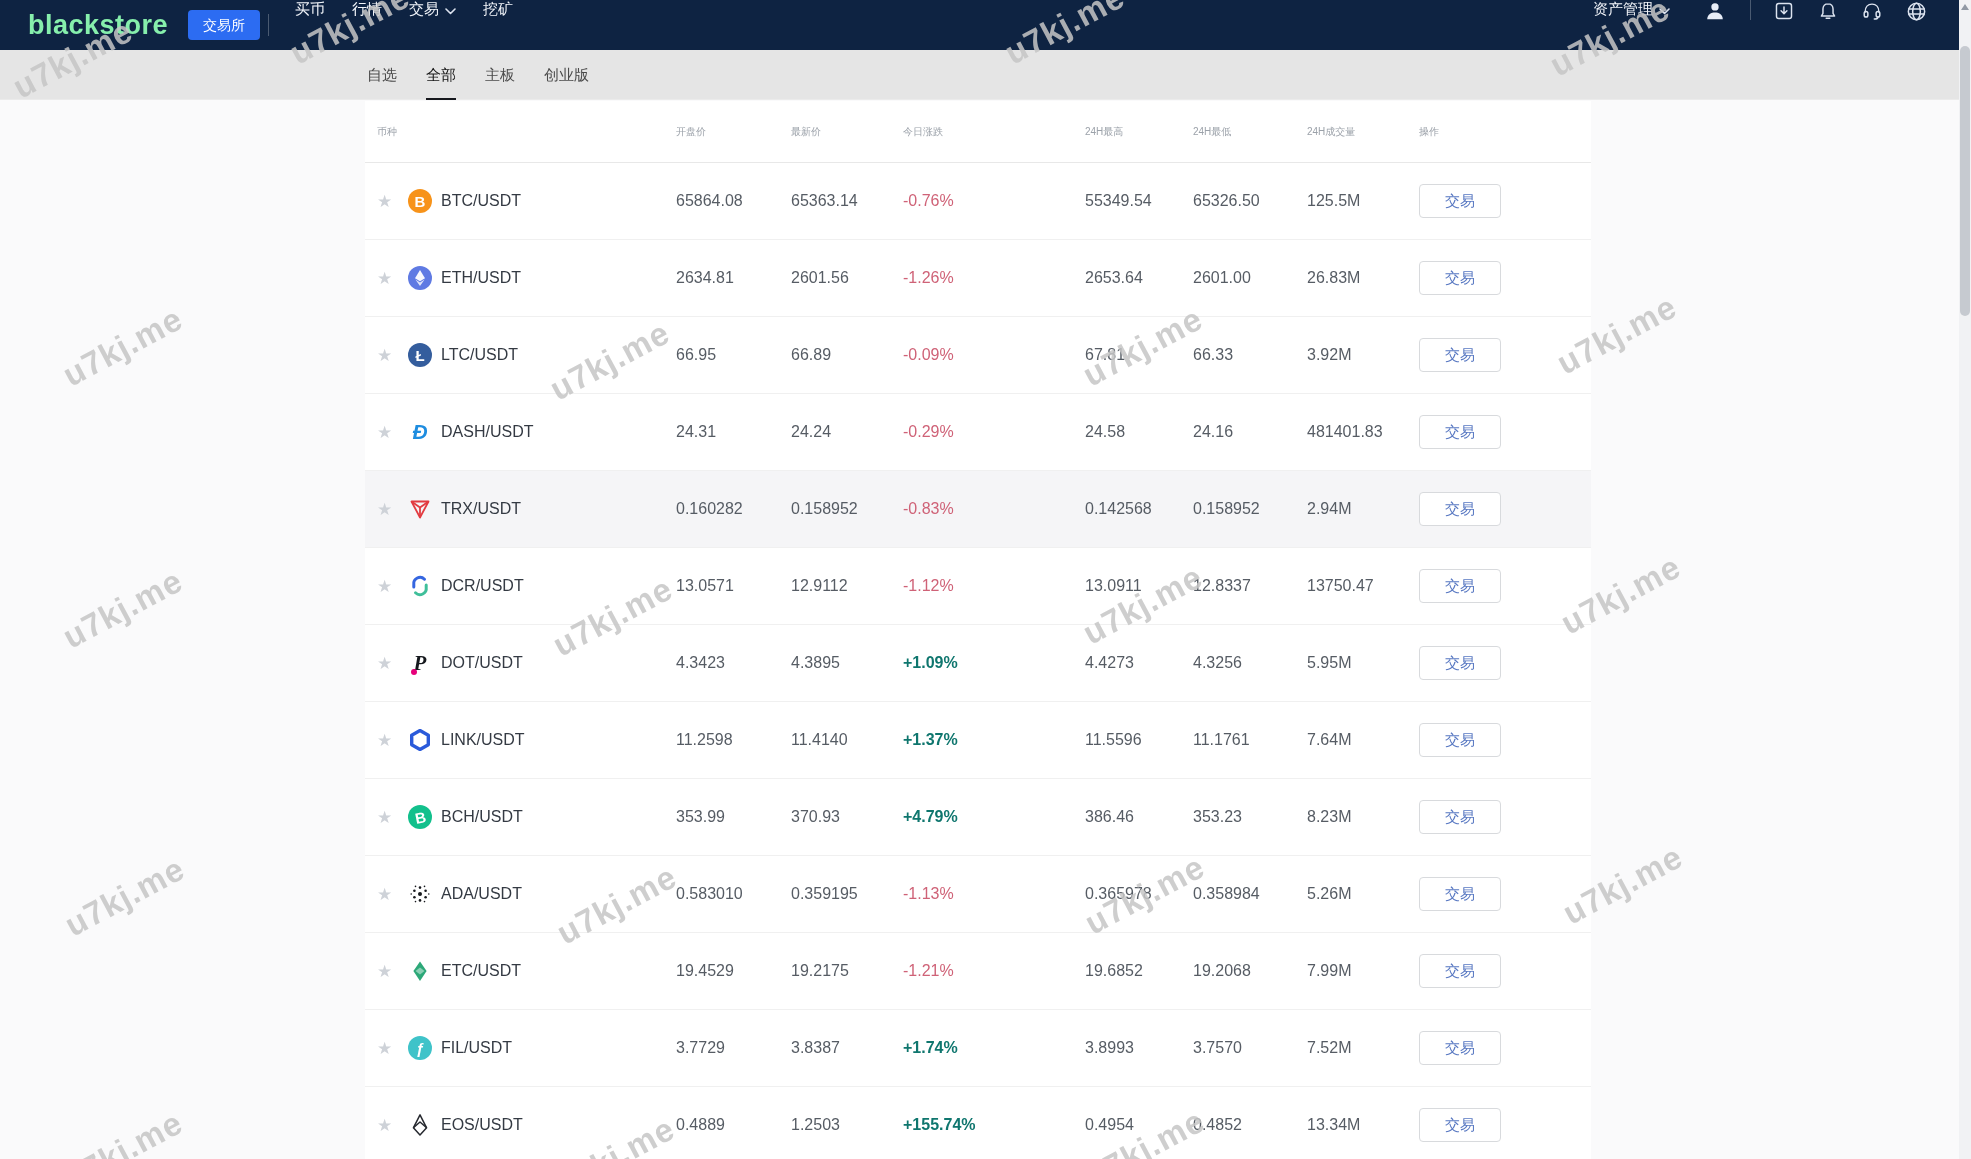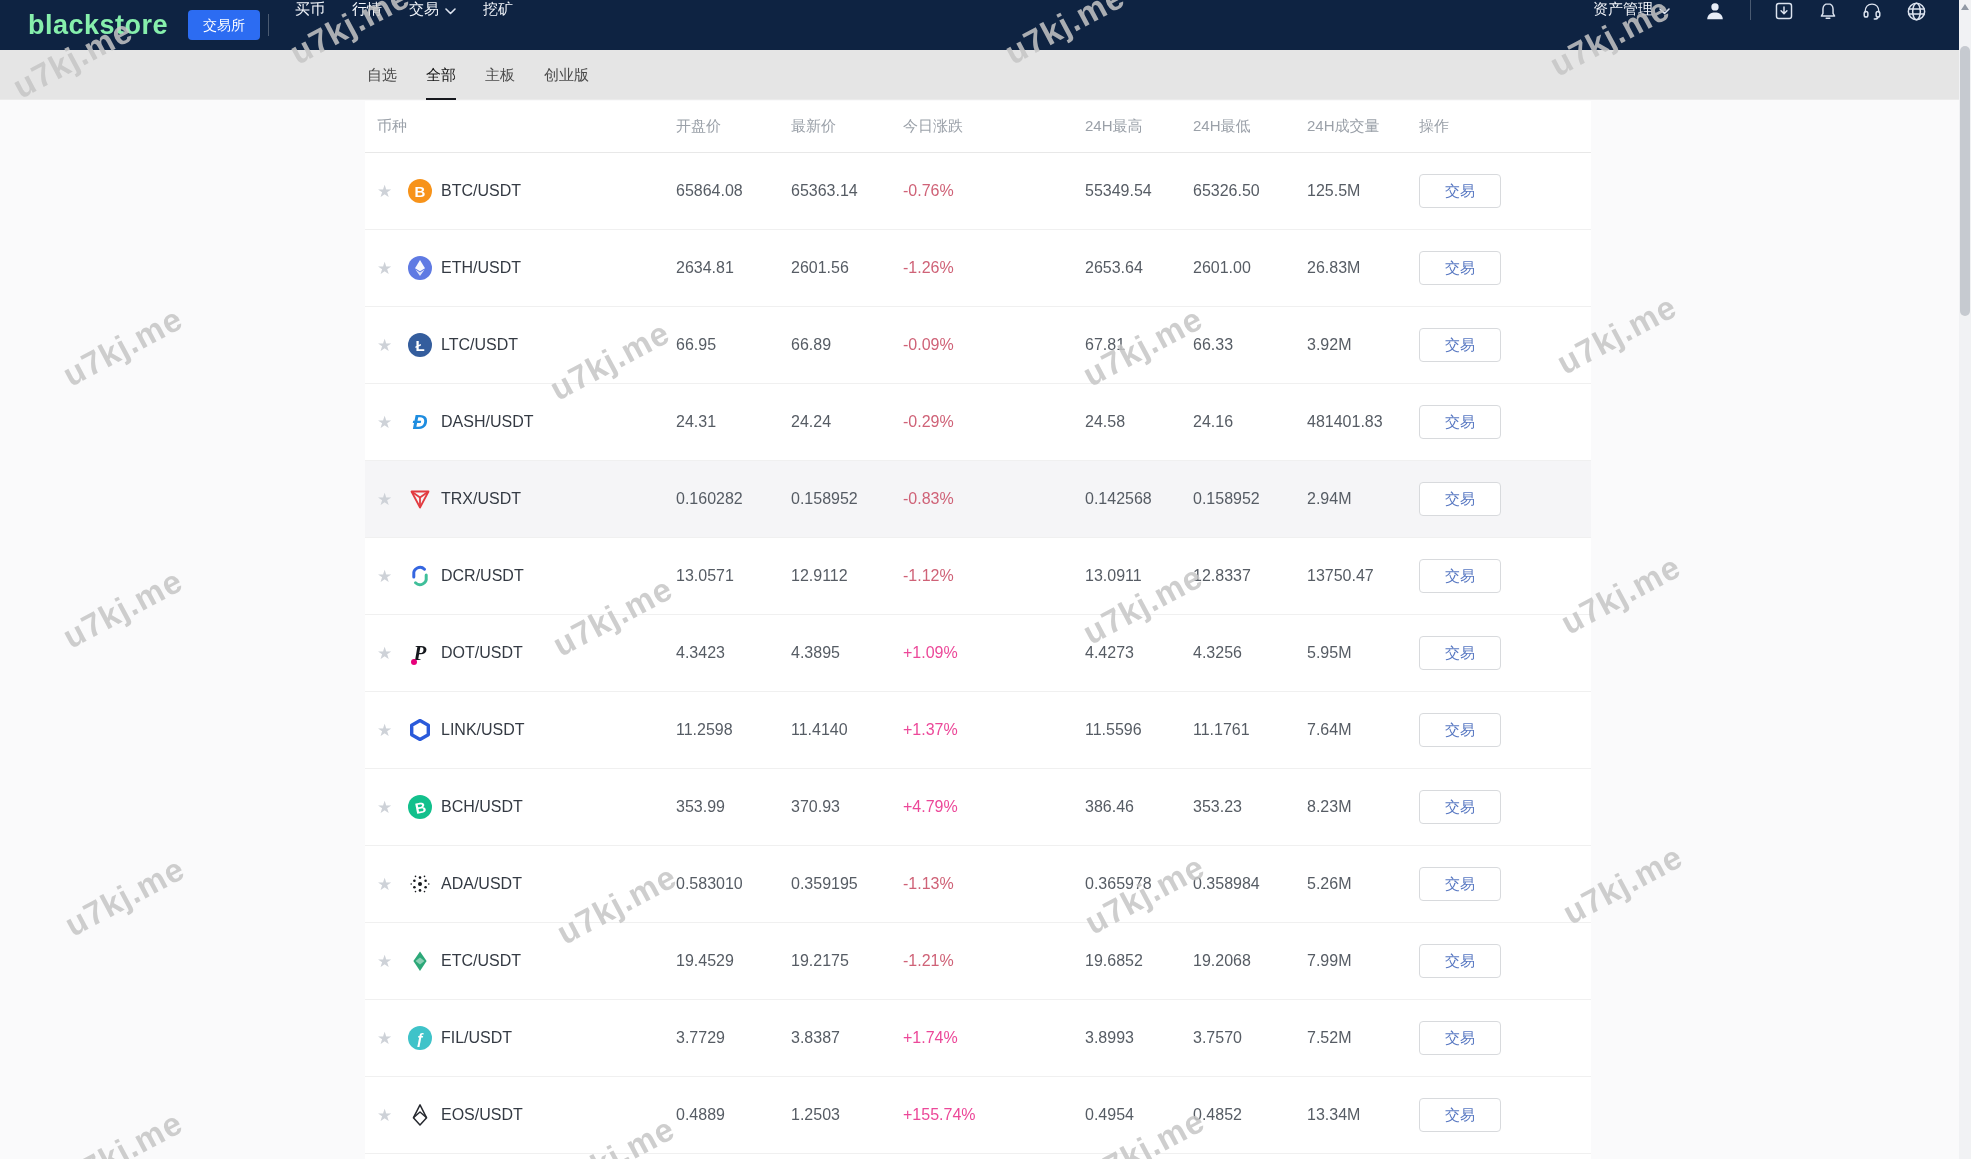--- a/index.html
+++ b/index.html
@@ -27,31 +27,31 @@
   .tabbar { position:absolute; left:0; top:50px; width:1971px; height:50px; background:#e5e5e5;
             border-bottom:1px solid #ebebeb; z-index:4; }
   .tabs { position:absolute; left:367px; top:0; height:50px; display:flex; gap:29px; }
   .tab { position:relative; height:50px; line-height:50px; font-size:15px; color:#4a4a4a; cursor:pointer; }
   .tab.active { color:#141414; }
   .tab.active::after { content:""; position:absolute; left:0; right:0; bottom:0; height:2px; background:#16181d; }
   
   .content { position:absolute; left:0; top:101px; width:1971px; height:1058px; background:#fafafb; }
   .table-wrap { position:absolute; left:365px; top:0; width:1226px; height:1058px; background:#fff; }
   .thead, .row { display:grid; grid-template-columns:311px 115px 112px 182px 108px 114px 112px 1fr; align-items:center; }
-  .thead { height:52px; border-bottom:1px solid #e8e8e8; color:#9ba1a9; font-size:15px; }
+  .thead { height:62px; border-bottom:1px solid #e8e8e8; color:#9ba1a9; font-size:10px; }
   .thead .cell:first-child { padding-left:12px; }
   .row { height:77px; border-bottom:1px solid #f0f0f0; font-size:16px; color:#565c64; cursor:pointer; }
   .row.hl { background:#f5f5f7; }
   .coin-cell { display:flex; align-items:center; padding-left:12px; }
   .star { font-size:17px; color:#ced2d8; width:18px; cursor:pointer; font-family:"DejaVu Sans",sans-serif; }
   .coin-ic { width:24px; height:24px; margin-left:13px; position:relative; display:flex; align-items:center; justify-content:center; flex:0 0 24px; }
   .coin-ic svg { display:block; }
   .pair { margin-left:9px; font-size:16px; font-weight:500; color:#343a43; }
   .chg.down { color:#cf6277; }
-  .chg.up { color:#ec4899; }
+  .chg.up { color:#0f766e;font-weight:bold; }
   .trade-btn { width:82px; height:34px; background:#fff; border:1px solid #d8dadd; border-radius:4px;
                color:#5878c2; font-size:15px; cursor:pointer; font-family:inherit; }
   
   .badge { width:24px; height:24px; border-radius:50%; display:flex; align-items:center; justify-content:center;
            color:#fff; font-weight:700; font-size:15px; }
   .dot-p { font-family:"Liberation Serif","DejaVu Serif",serif; font-style:italic; font-weight:700; font-size:21px; color:#15181d; line-height:24px; }
   .dot-dot { position:absolute; left:3px; bottom:0; width:6px; height:6px; border-radius:50%; background:#e6007a; }
   .dash-d { font-size:21px; font-weight:700; color:#1e8de0; font-style:italic; line-height:24px; }
   
   .wm { position:absolute; z-index:60; color:#c6c6c6; opacity:.85; font-size:33px; font-weight:600;

